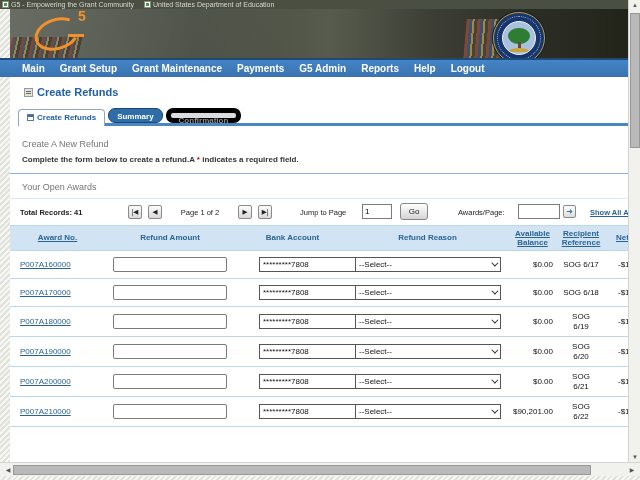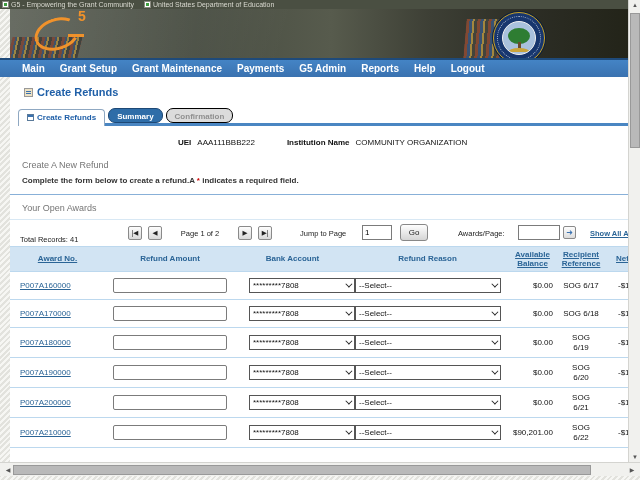--- a/index.html
+++ b/index.html
@@ -68,36 +68,36 @@
 
   .tabs { margin:7px 0 0 8px; display:flex; align-items:flex-end; gap:3px;
     border-bottom:3px solid #4a86c2; height:21px; }
   .tab { font-size:8px; font-weight:bold; padding:3px 8px 2px 8px; white-space:nowrap; cursor:pointer;border-radius:7px; }
   .tab.active { background:#fff; color:#1f5fa8; border:1px solid #8fa8c2; border-bottom:none;
     border-radius:4px 4px 0 0; height:17px; margin-bottom:-3px; padding-bottom:5px;
     display:flex; align-items:center; gap:3px; z-index:2; }
   .tab-icon { width:7px; height:7px; border:1px solid #5a7a9a; background:#fff; position:relative; flex:none; }
   .tab-icon::after { content:""; position:absolute; left:0; top:0; width:5px; height:2px; background:#3a72b0; }
   .tab.summary { background:#2e6da8; color:#fff; border:1px solid #1d4875; height:15px; }
-  .tab.disabled { background:#dcdcdc; color:#8f8f8f; border:1px solid #000000; height:15px; cursor:default; }
+  .tab.disabled { background:#dcdcdc; color:#8f8f8f; border:5px solid #000000; height:15px; cursor:default; }
 
   .org-row { margin-top:12px; padding-left:168px; display:flex; align-items:center; gap:6px; font-size:8px; color:#111; }
   .org-row .lbl { font-weight:bold; }
   .org-row .gap { width:20px; }
 
   .section-heading { margin-top:13px; padding-left:12px; font-size:9px; color:#757575; }
   .instruction { margin-top:6px; padding-left:12px; font-size:8px; font-weight:bold; color:#333; }
   .instruction .star { color:#cc0000; }
   .blue-rule { margin-top:9px; border:none; border-top:1px solid #88b0d8; width:100%; }
   .awards-heading { margin-top:8px; padding-left:12px; font-size:9px; color:#757575; }
 
   
   .pager { position:relative; height:27px; margin-top:6px; border-top:1px solid #d8e8f4; font-size:7.5px; color:#222; }
   .pager .abs { position:absolute; white-space:nowrap; }
-  .total-records { left:10px; top:15px; font-weight:normal; }
+  .total-records { left:10px; top:9px; font-weight:bold; }
   .pg-btn { width:14px; height:14px; top:6px; border:1px solid #8a8a8a; border-radius:2px;
     background:linear-gradient(#fdfdfd,#d9d9d9); font-size:6.5px; color:#222; text-align:center;
     line-height:12px; cursor:pointer; }
   .page-label { left:158px; top:9px; width:64px; text-align:center; }
   .jump-label { left:290px; top:9px; }
   .jump-input { left:352px; top:5px; width:30px; height:15px; border:1px solid #7b7b7b; font-size:8px; padding:0 2px; }
   .go-btn { left:390px; top:4px; width:28px; height:17px; border:1px solid #888; border-radius:3px;
     background:linear-gradient(#fefefe,#d5d5d5); font-size:8px; text-align:center; line-height:15px; cursor:pointer; }
   .app-label { left:448px; top:9px; }
   .app-input { left:508px; top:5px; width:42px; height:15px; border:1px solid #7b7b7b; font-size:8px; padding:0 2px; }
@@ -111,21 +111,21 @@
     border-bottom:1px solid #bcd8ee; }
   .ghead { height:26px; background:#d2e4f3; border-top:1px solid #bcd8ee; }
   .ghead .hc { font-size:8px; font-weight:bold; color:#2a6496; text-align:center; line-height:1.15; }
   .ghead .hc.sort { text-decoration:underline; cursor:pointer; }
   .grow { height:28px; background:#fff; }
   .grow:nth-child(n+4) { height:30px; }
   .award-link { font-size:8px; color:#2a6496; text-decoration:underline; padding-left:10px; cursor:pointer; }
   .amt-input { margin-left:8px; width:114px; height:15px; border:1px solid #7b7b7b; border-radius:2px; font-size:8px; padding:0 3px; }
   .sel { position:relative; height:15px; border:1px solid #555; background:#fff; display:flex;
     align-items:center; justify-content:space-between; padding:0 4px 0 3px; cursor:pointer; }
-  .sel-bank { margin-left:14px; width:106px;text-align:right; }
+  .sel-bank { margin-left:24px; width:106px;text-align:right; }
   .sel-reason { margin-left:5px; width:146px; }
   .sel .sv { font-size:8px; color:#111; white-space:nowrap; overflow:hidden; }
   .chev { width:5px; height:5px; border-right:1.5px solid #222; border-bottom:1.5px solid #222;
     transform:rotate(45deg) translateY(-2px); flex:none; }
   .bal { font-size:8px; color:#111; text-align:right; padding-right:7px; }
   .recip { font-size:8px; color:#111; text-align:center; justify-self:center; white-space:nowrap; }
   .grow:nth-child(n+4) .recip { width:26px; white-space:normal; line-height:1.2; }
   .net { font-size:8px; color:#111; text-align:right; padding-right:36px; white-space:nowrap; }
 
   
@@ -192,27 +192,20 @@
 
     <div class="tabs">
       <div class="tab active">
         <span class="tab-icon"></span>
         <span>Create Refunds</span>
       </div>
       <div class="tab summary">Summary</div>
       <div class="tab disabled">Confirmation</div>
     </div>
 
-    <div class="org-row">
-      <span class="lbl">UEI</span>
-      <span>AAA111BBB222</span>
-      <span class="gap"></span>
-      <span class="lbl">Institution Name</span>
-      <span>COMMUNITY ORGANIZATION</span>
-    </div>
 
     <div class="section-heading">Create A New Refund</div>
     <div class="instruction">
       <span>Complete the form below to create a refund.A </span><span class="star">*</span><span> indicates a required field.</span>
     </div>
     <hr class="blue-rule">
 
     <div class="awards-heading">Your Open Awards</div>
 
     <div class="pager">

